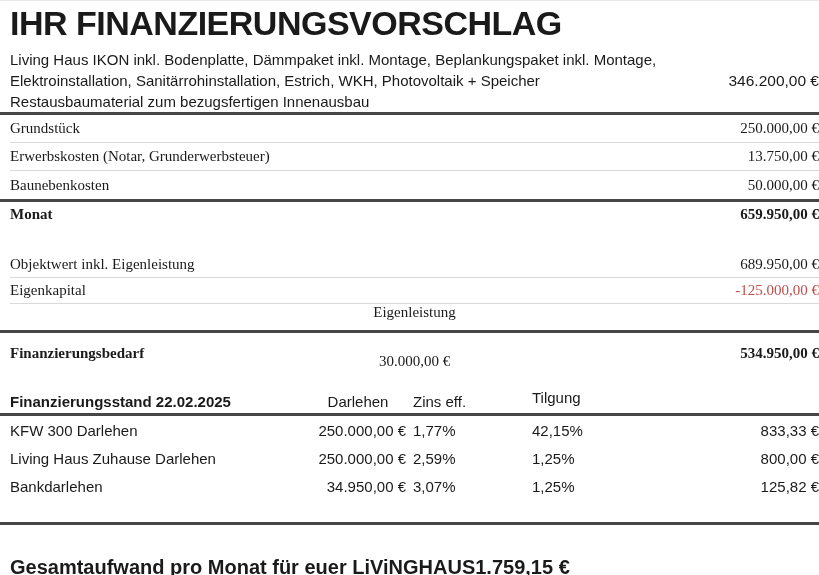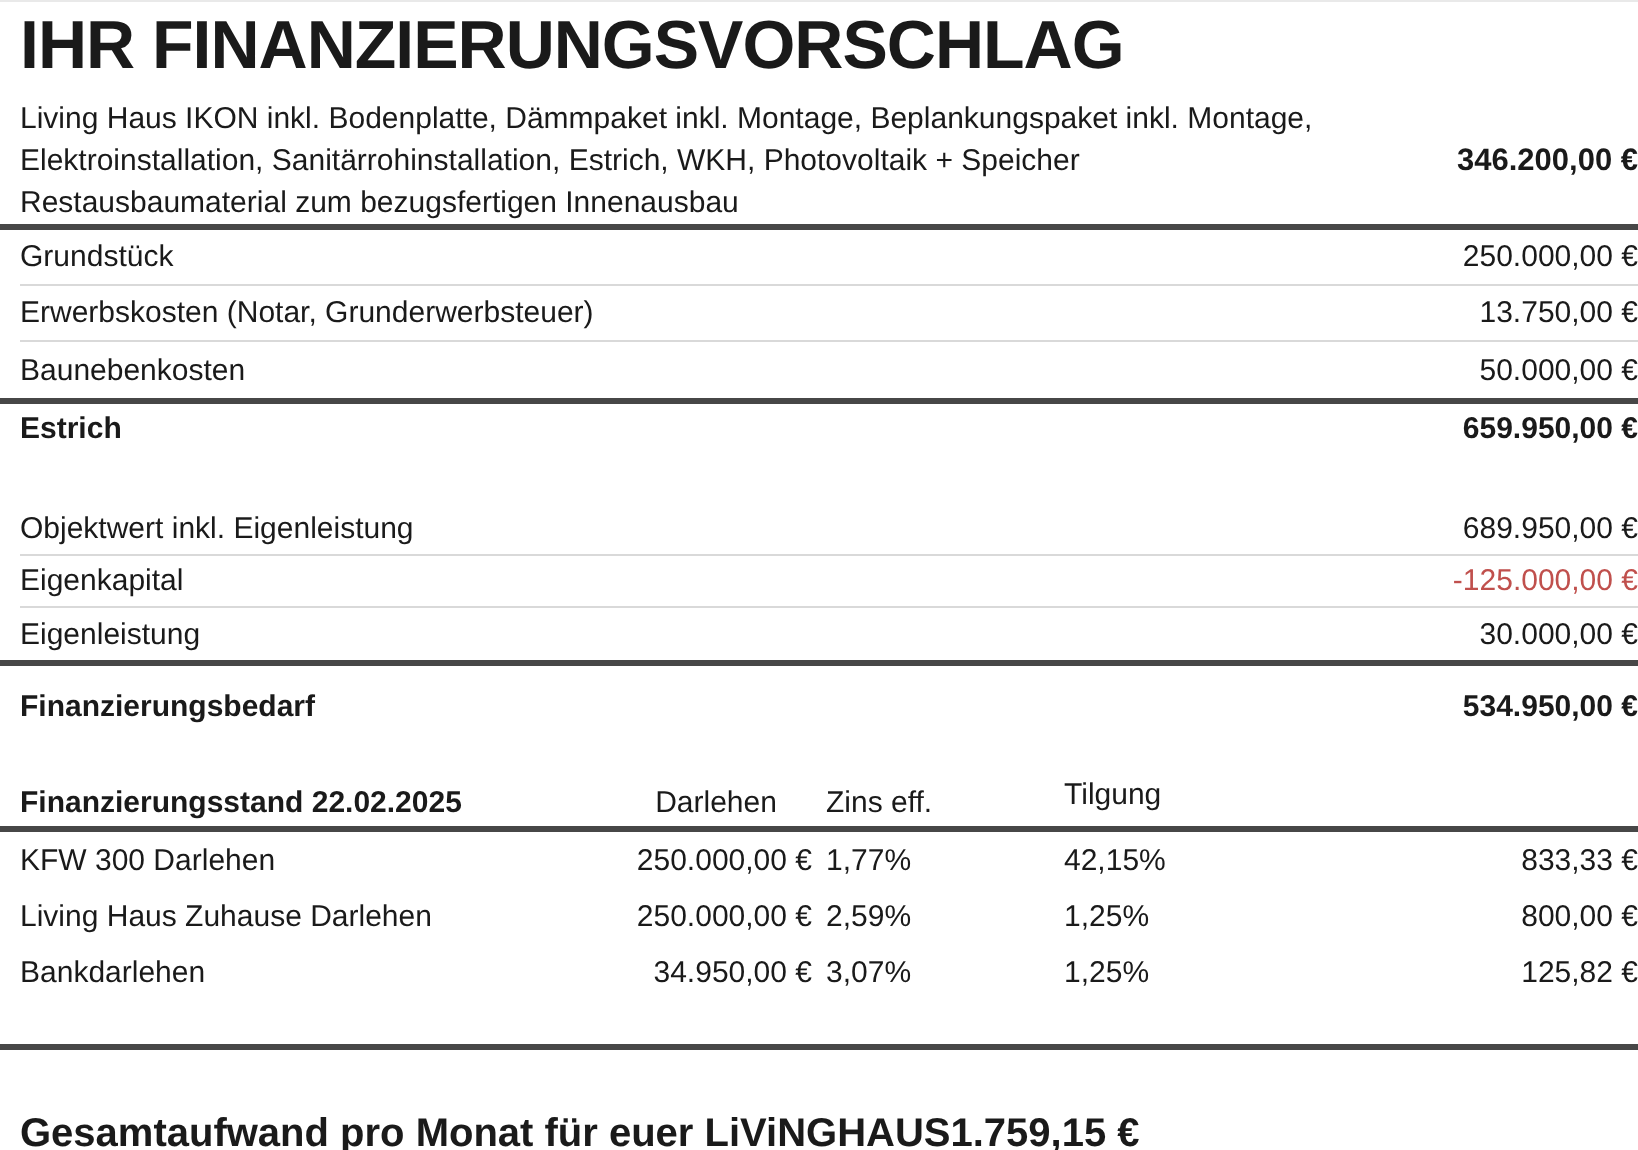--- a/index.html
+++ b/index.html
@@ -20,31 +20,32 @@
   .pad{padding-left:10px;}
   .doc-title{
     margin-top:2px;
     font-size:34px;font-weight:bold;letter-spacing:-0.5px;
     line-height:40px;white-space:nowrap;
   }
   .pkg{
     margin-top:6px;display:flex;align-items:center;
   }
   .pkg-desc{flex:1;font-size:15px;line-height:21px;}
-  .pkg-amount{font-size:15.5px;font-weight:bold;white-space:nowrap;}
+  .pkg-amount{font-size:15.5px;font-weight:normal;white-space:nowrap;}
   .rule{height:3px;background:var(--rule_dark);width:819px;}
   .rule-thin{height:2px;background:var(--rule_bottom);width:819px;}
   .row{
     display:flex;justify-content:space-between;align-items:center;
     font-size:15px;
+    font-family:Liberation Serif, serif;
   }
   .cost-row{height:28px;border-bottom:1px solid var(--rule_light);}
   .cost-row:last-child{border-bottom:none;}
   .equity-row{height:26px;border-bottom:1px solid var(--rule_light);gap:32px;}
-  .equity-row:last-child{border-bottom:none;}
+  .equity-row:last-child{border-bottom:none;flex-direction:column;}
   .row.bold, .row.bold span{font-weight:bold;}
   .total-row{height:24px;}
   .finneed-row{height:40px;}
   .spacer-a{height:26px;}
   .spacer-b{height:16px;}
   .spacer-c{height:22px;}
   .neg{color:var(--negative);}
   .loans{width:100%;}
   .loan-grid{
     display:grid;
@@ -99,21 +100,21 @@
   <div class="row cost-row">
     <span>Baunebenkosten</span>
     <span>50.000,00 €</span>
   </div>
 </div>
 
 <div class="rule"></div>
 
 <div class="pad">
   <div class="row bold total-row">
-    <span>Estrich</span>
+    <span>Monat</span>
     <span>659.950,00 €</span>
   </div>
 </div>
 
 <div class="spacer-a"></div>
 
 <div class="pad">
   <div class="row equity-row">
     <span>Objektwert inkl. Eigenleistung</span>
     <span>689.950,00 €</span>

